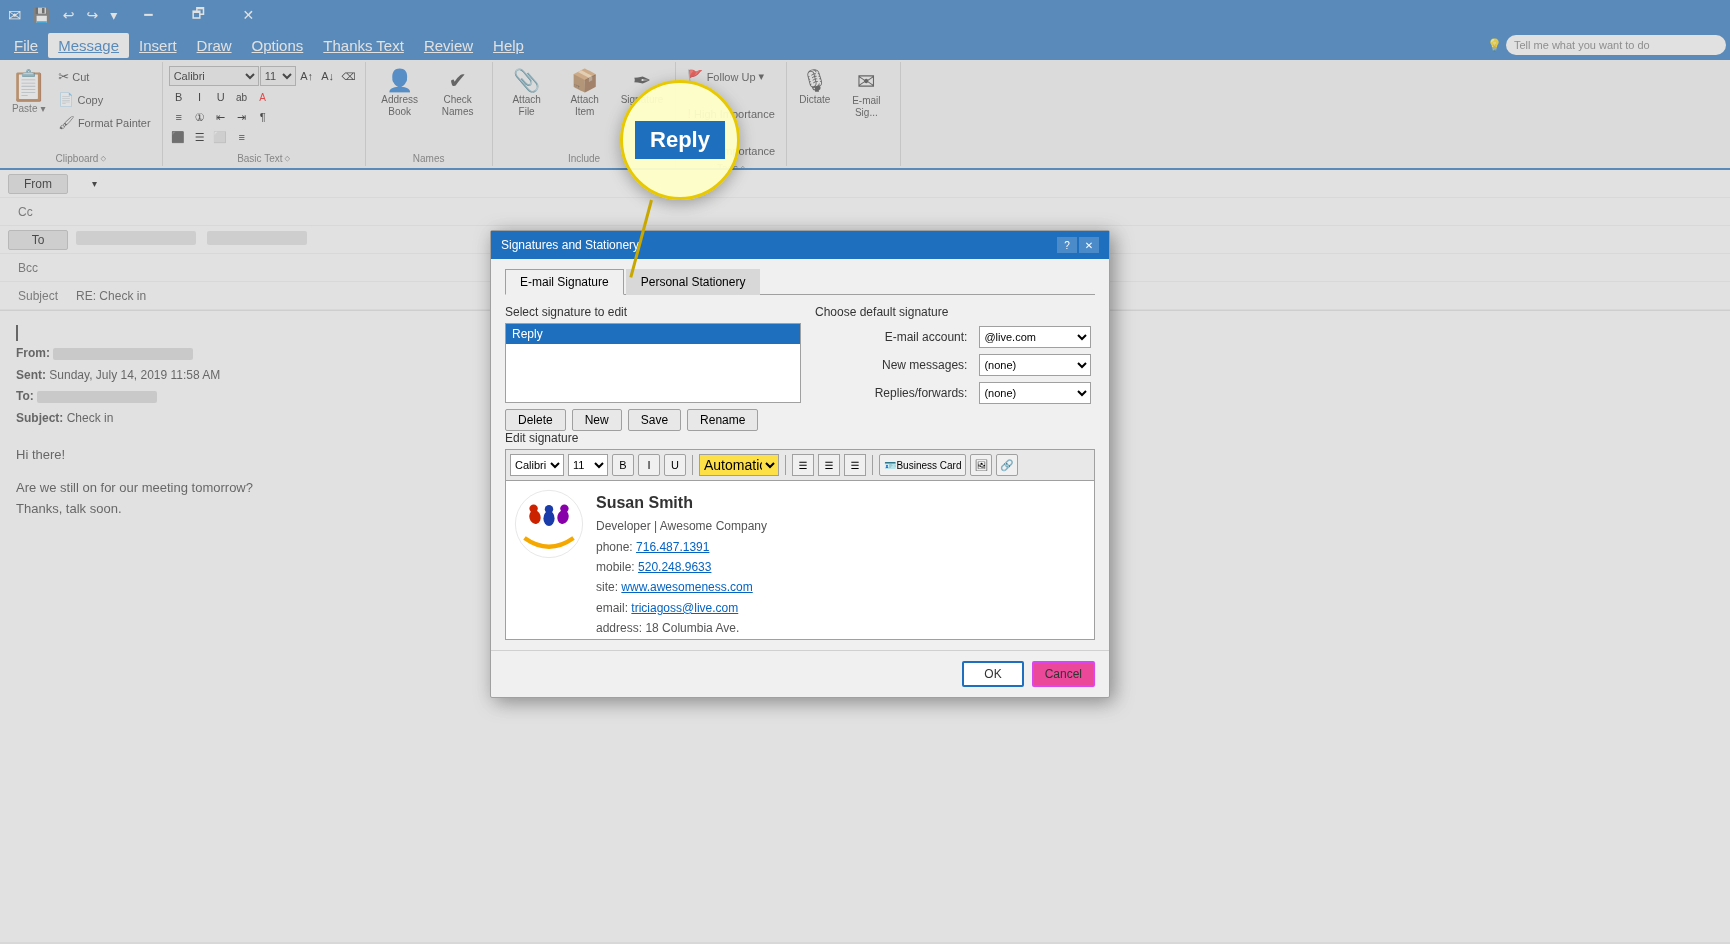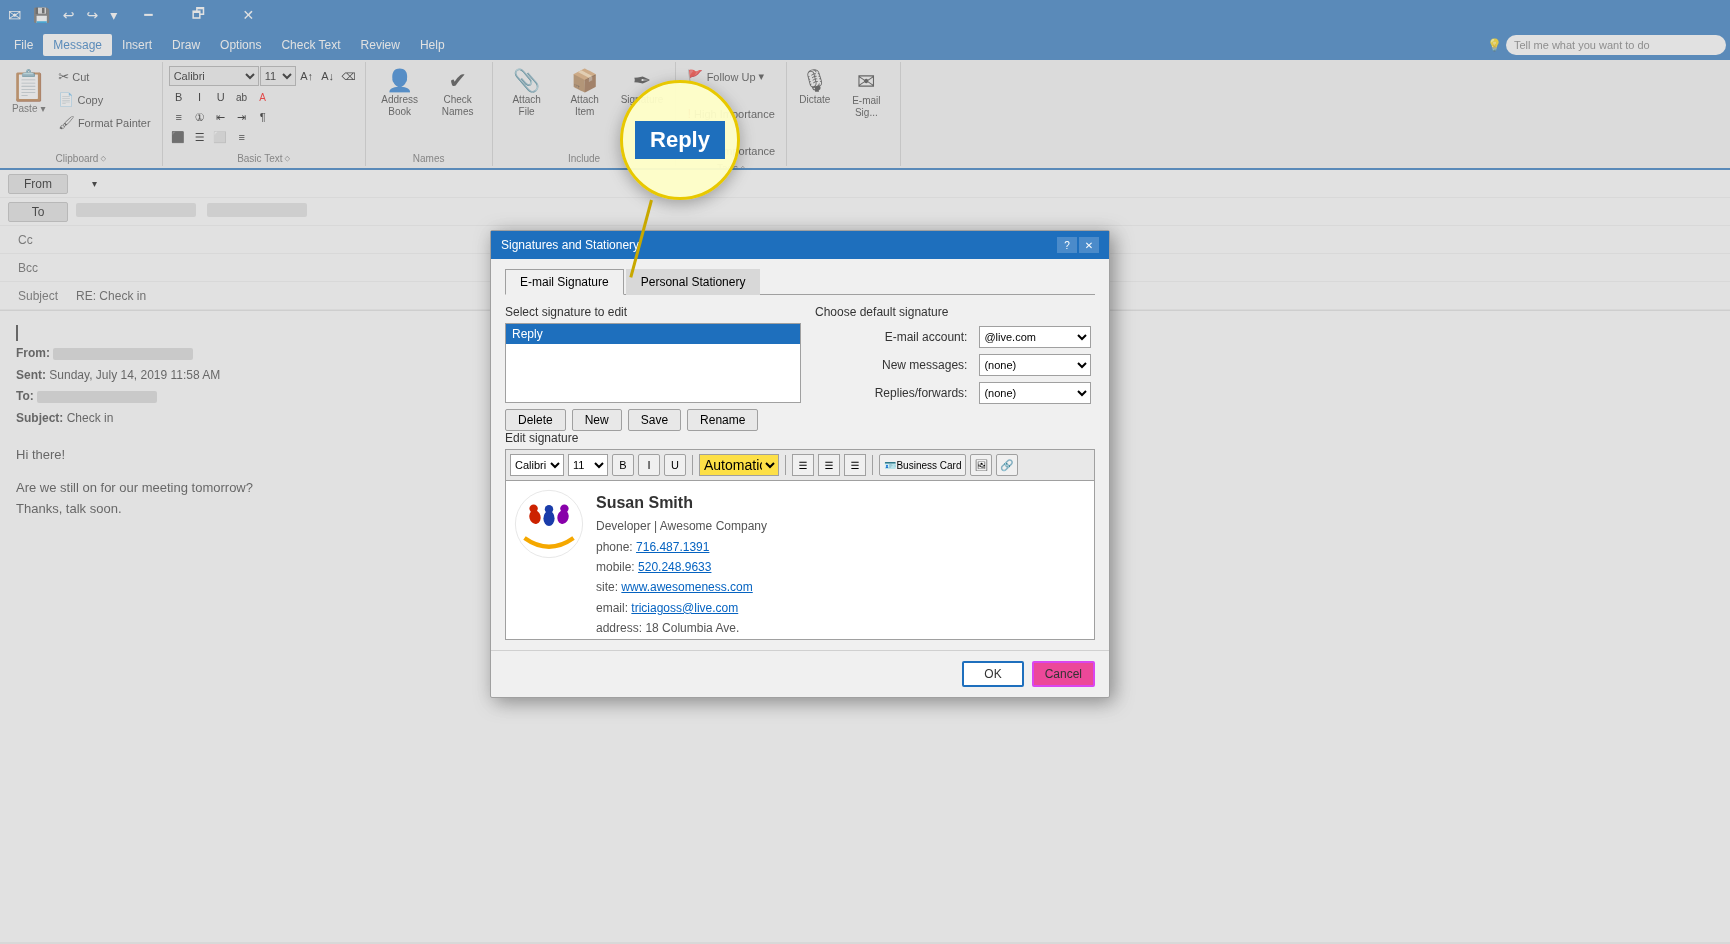--- a/index.html
+++ b/index.html
@@ -8,21 +8,21 @@
 
     
     .menu-bar {
       background: #1e6fbd;
       height: 30px;
       display: flex;
       align-items: center;
       padding: 0 4px;
       color: white;
     }
-    .menu-item { padding: 4px 10px; font-size: 12px; cursor: pointer; border-radius: 2px; }
+    .menu-item { padding: 4px 10px; font-size: 15px; cursor: pointer; border-radius: 2px; text-decoration: underline; }
     .menu-item:hover, .menu-item.active { background: rgba(255,255,255,0.2); }
     .menu-item.active { background: white; color: #1e6fbd; }
 
     .email-body {
       padding: 12px 16px;
       flex: 1;
       font-size: 13px;
       line-height: 1.6;
       color: #333;
       background: white;
@@ -321,21 +321,21 @@
   <button class="title-btn">🗗</button>
   <button class="title-btn close">✕</button>
 </div>
 
 <div class="menu-bar">
   <span class="menu-item">File</span>
   <span class="menu-item active">Message</span>
   <span class="menu-item">Insert</span>
   <span class="menu-item">Draw</span>
   <span class="menu-item">Options</span>
-  <span class="menu-item">Check Text</span>
+  <span class="menu-item">Thanks Text</span>
   <span class="menu-item">Review</span>
   <span class="menu-item">Help</span>
   <span style="flex:1"></span>
   <span style="color:white; font-size:12px; margin-right:4px;">💡</span>
   <input type="text" style="height: 20px; width: 220px; font-size: 11px; border: none; border-radius: 10px; padding: 0px 8px;" placeholder="Tell me what you want to do">
 </div>
 
 <div class="ribbon-full">
 
   <div class="rg">
@@ -487,30 +487,30 @@
 
     <div class="compose-row">
       <div style="display:flex; align-items:center; gap:16px; margin-right:8px;">
         <button class="compose-label-btn">From</button>
         <span style="font-size:10px;">▾</span>
       </div>
       <div class="compose-value dim"></div>
     </div>
 
     <div class="compose-row">
+      <span class="compose-label-plain">Cc</span>
+      <div class="compose-value">&nbsp;</div>
+    </div>
+
+    <div class="compose-row">
       <button class="compose-label-btn">To</button>
       <div class="compose-value">
         <span style="display:inline-block; width:120px; height:14px; background:#e0e0e0; border-radius:2px; margin-right:8px;"></span>
         <span style="display:inline-block; width:100px; height:14px; background:#e0e0e0; border-radius:2px;"></span>
       </div>
-    </div>
-
-    <div class="compose-row">
-      <span class="compose-label-plain">Cc</span>
-      <div class="compose-value">&nbsp;</div>
     </div>
 
     <div class="compose-row">
       <span class="compose-label-plain">Bcc</span>
       <div class="compose-value">&nbsp;</div>
     </div>
 
     <div class="compose-row">
       <span class="compose-label-plain">Subject</span>
       <div class="compose-value">RE: Check in</div>

